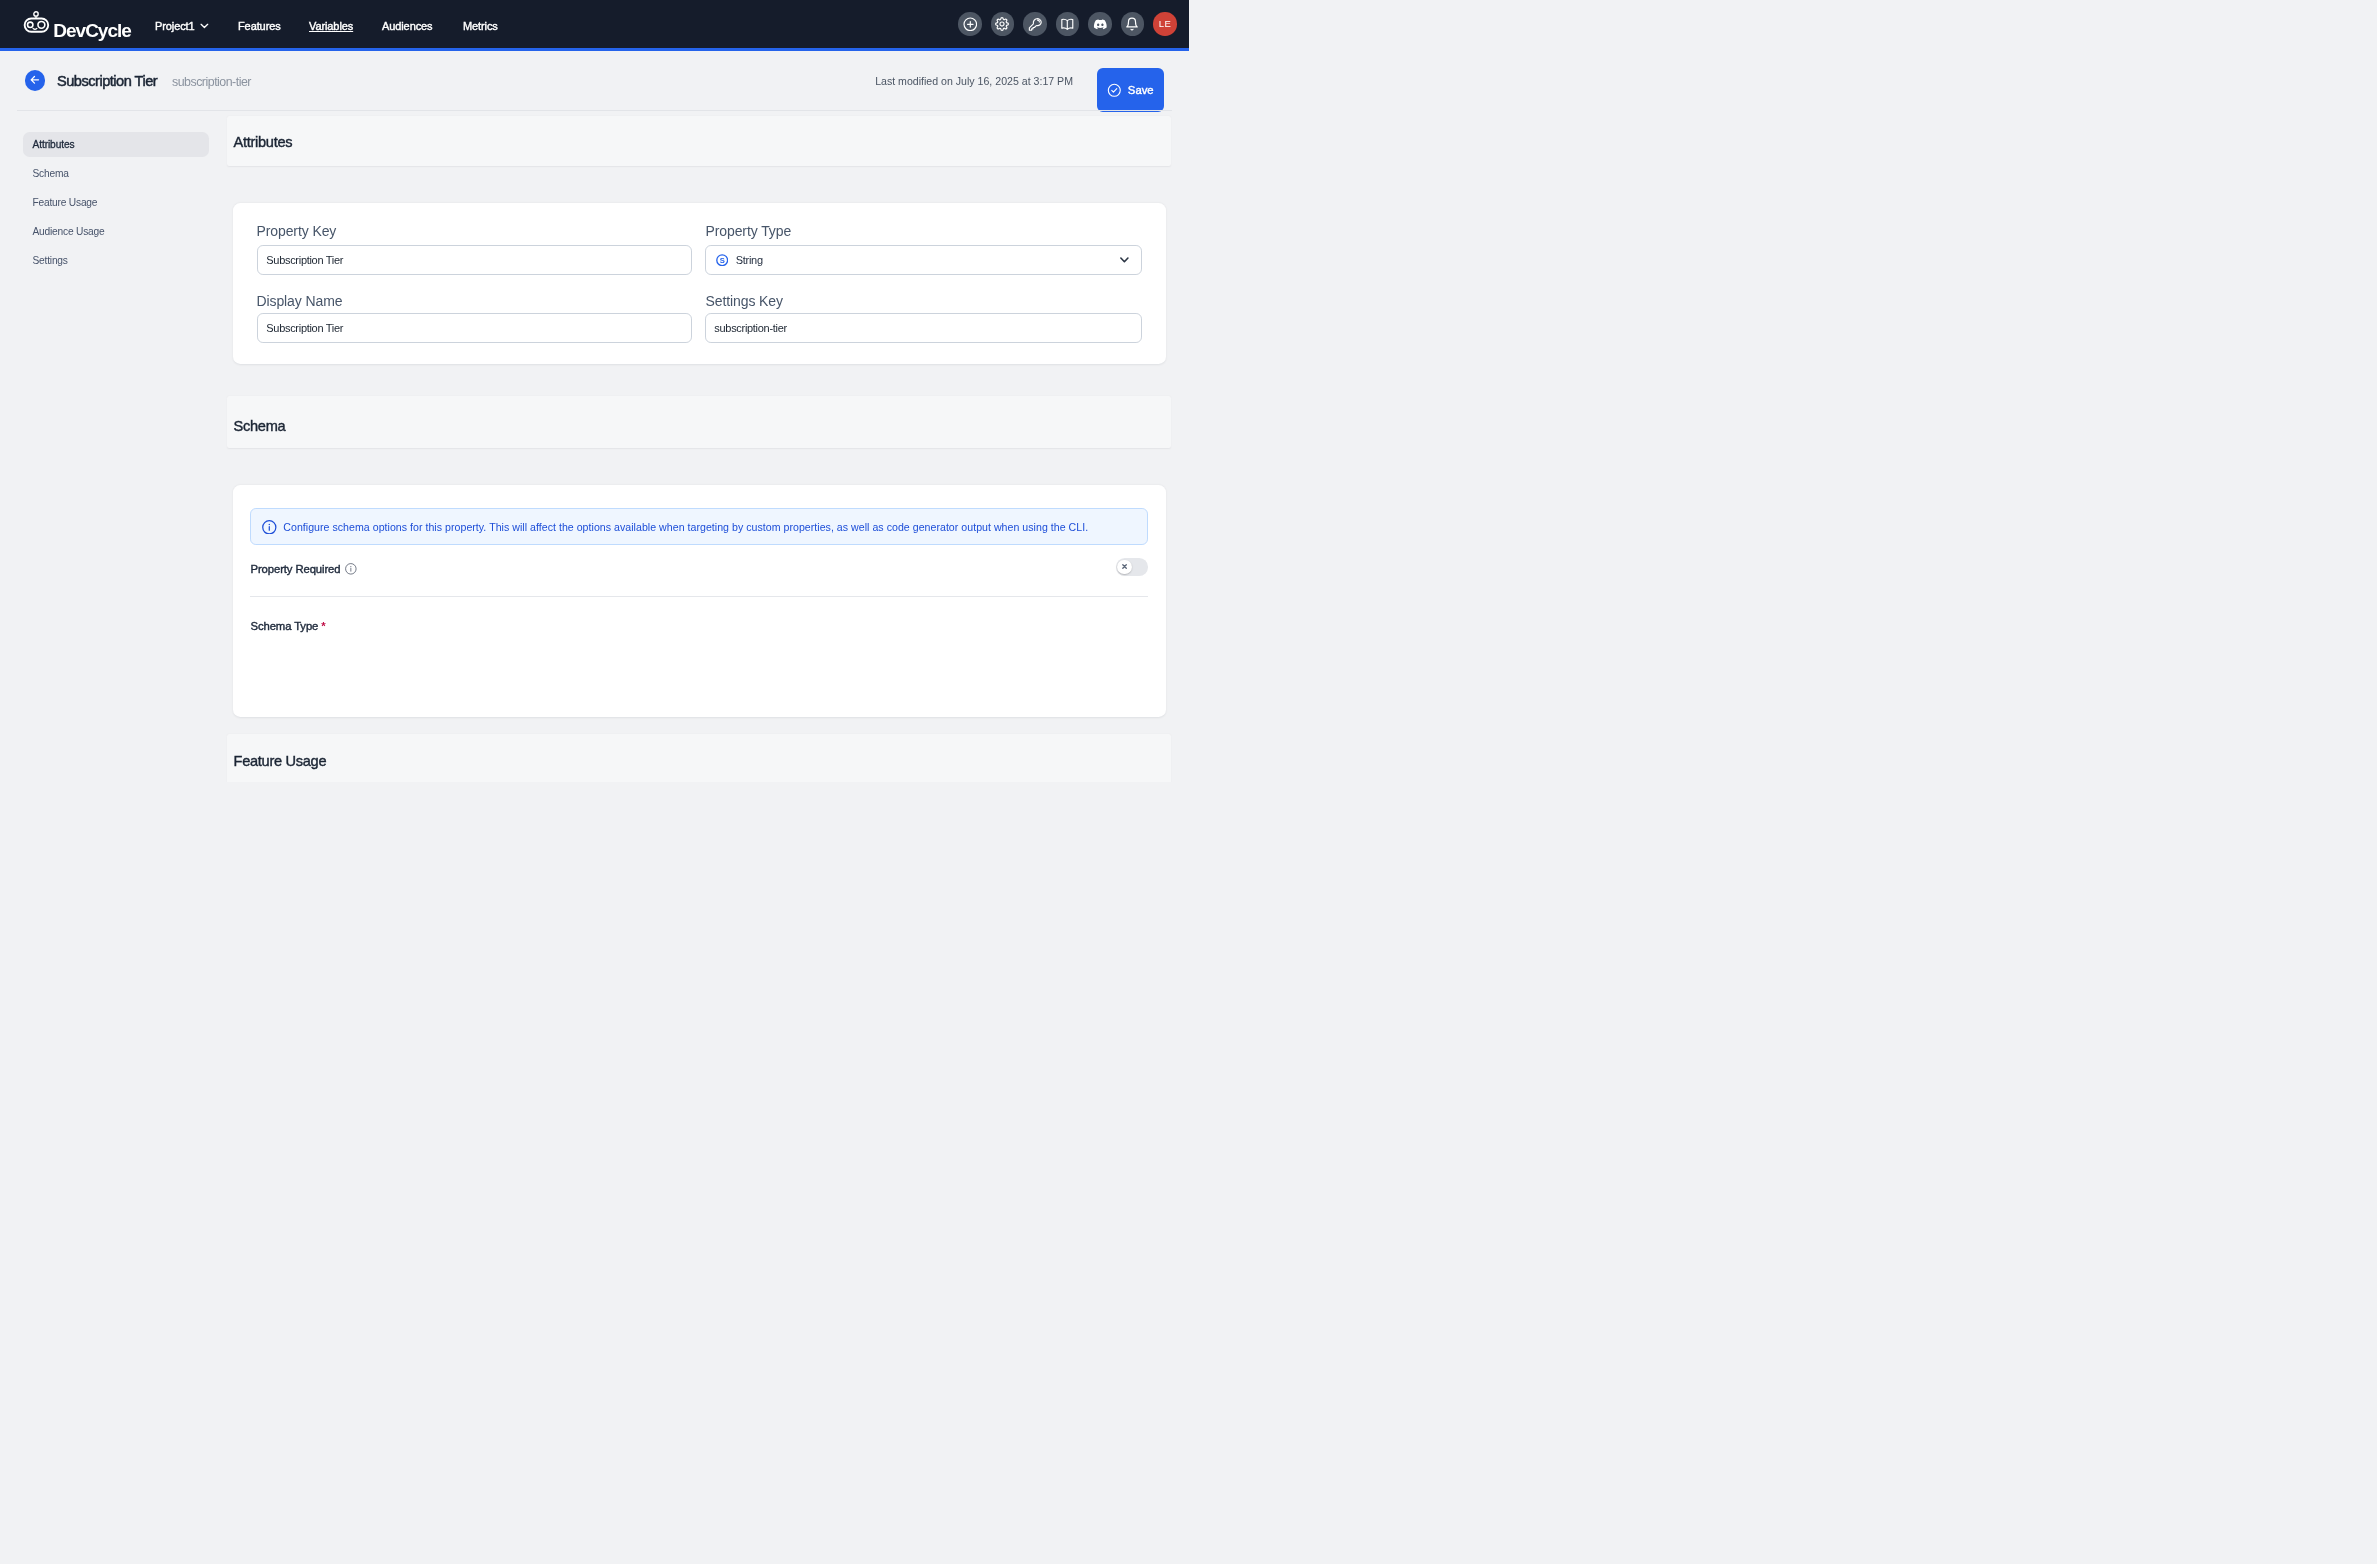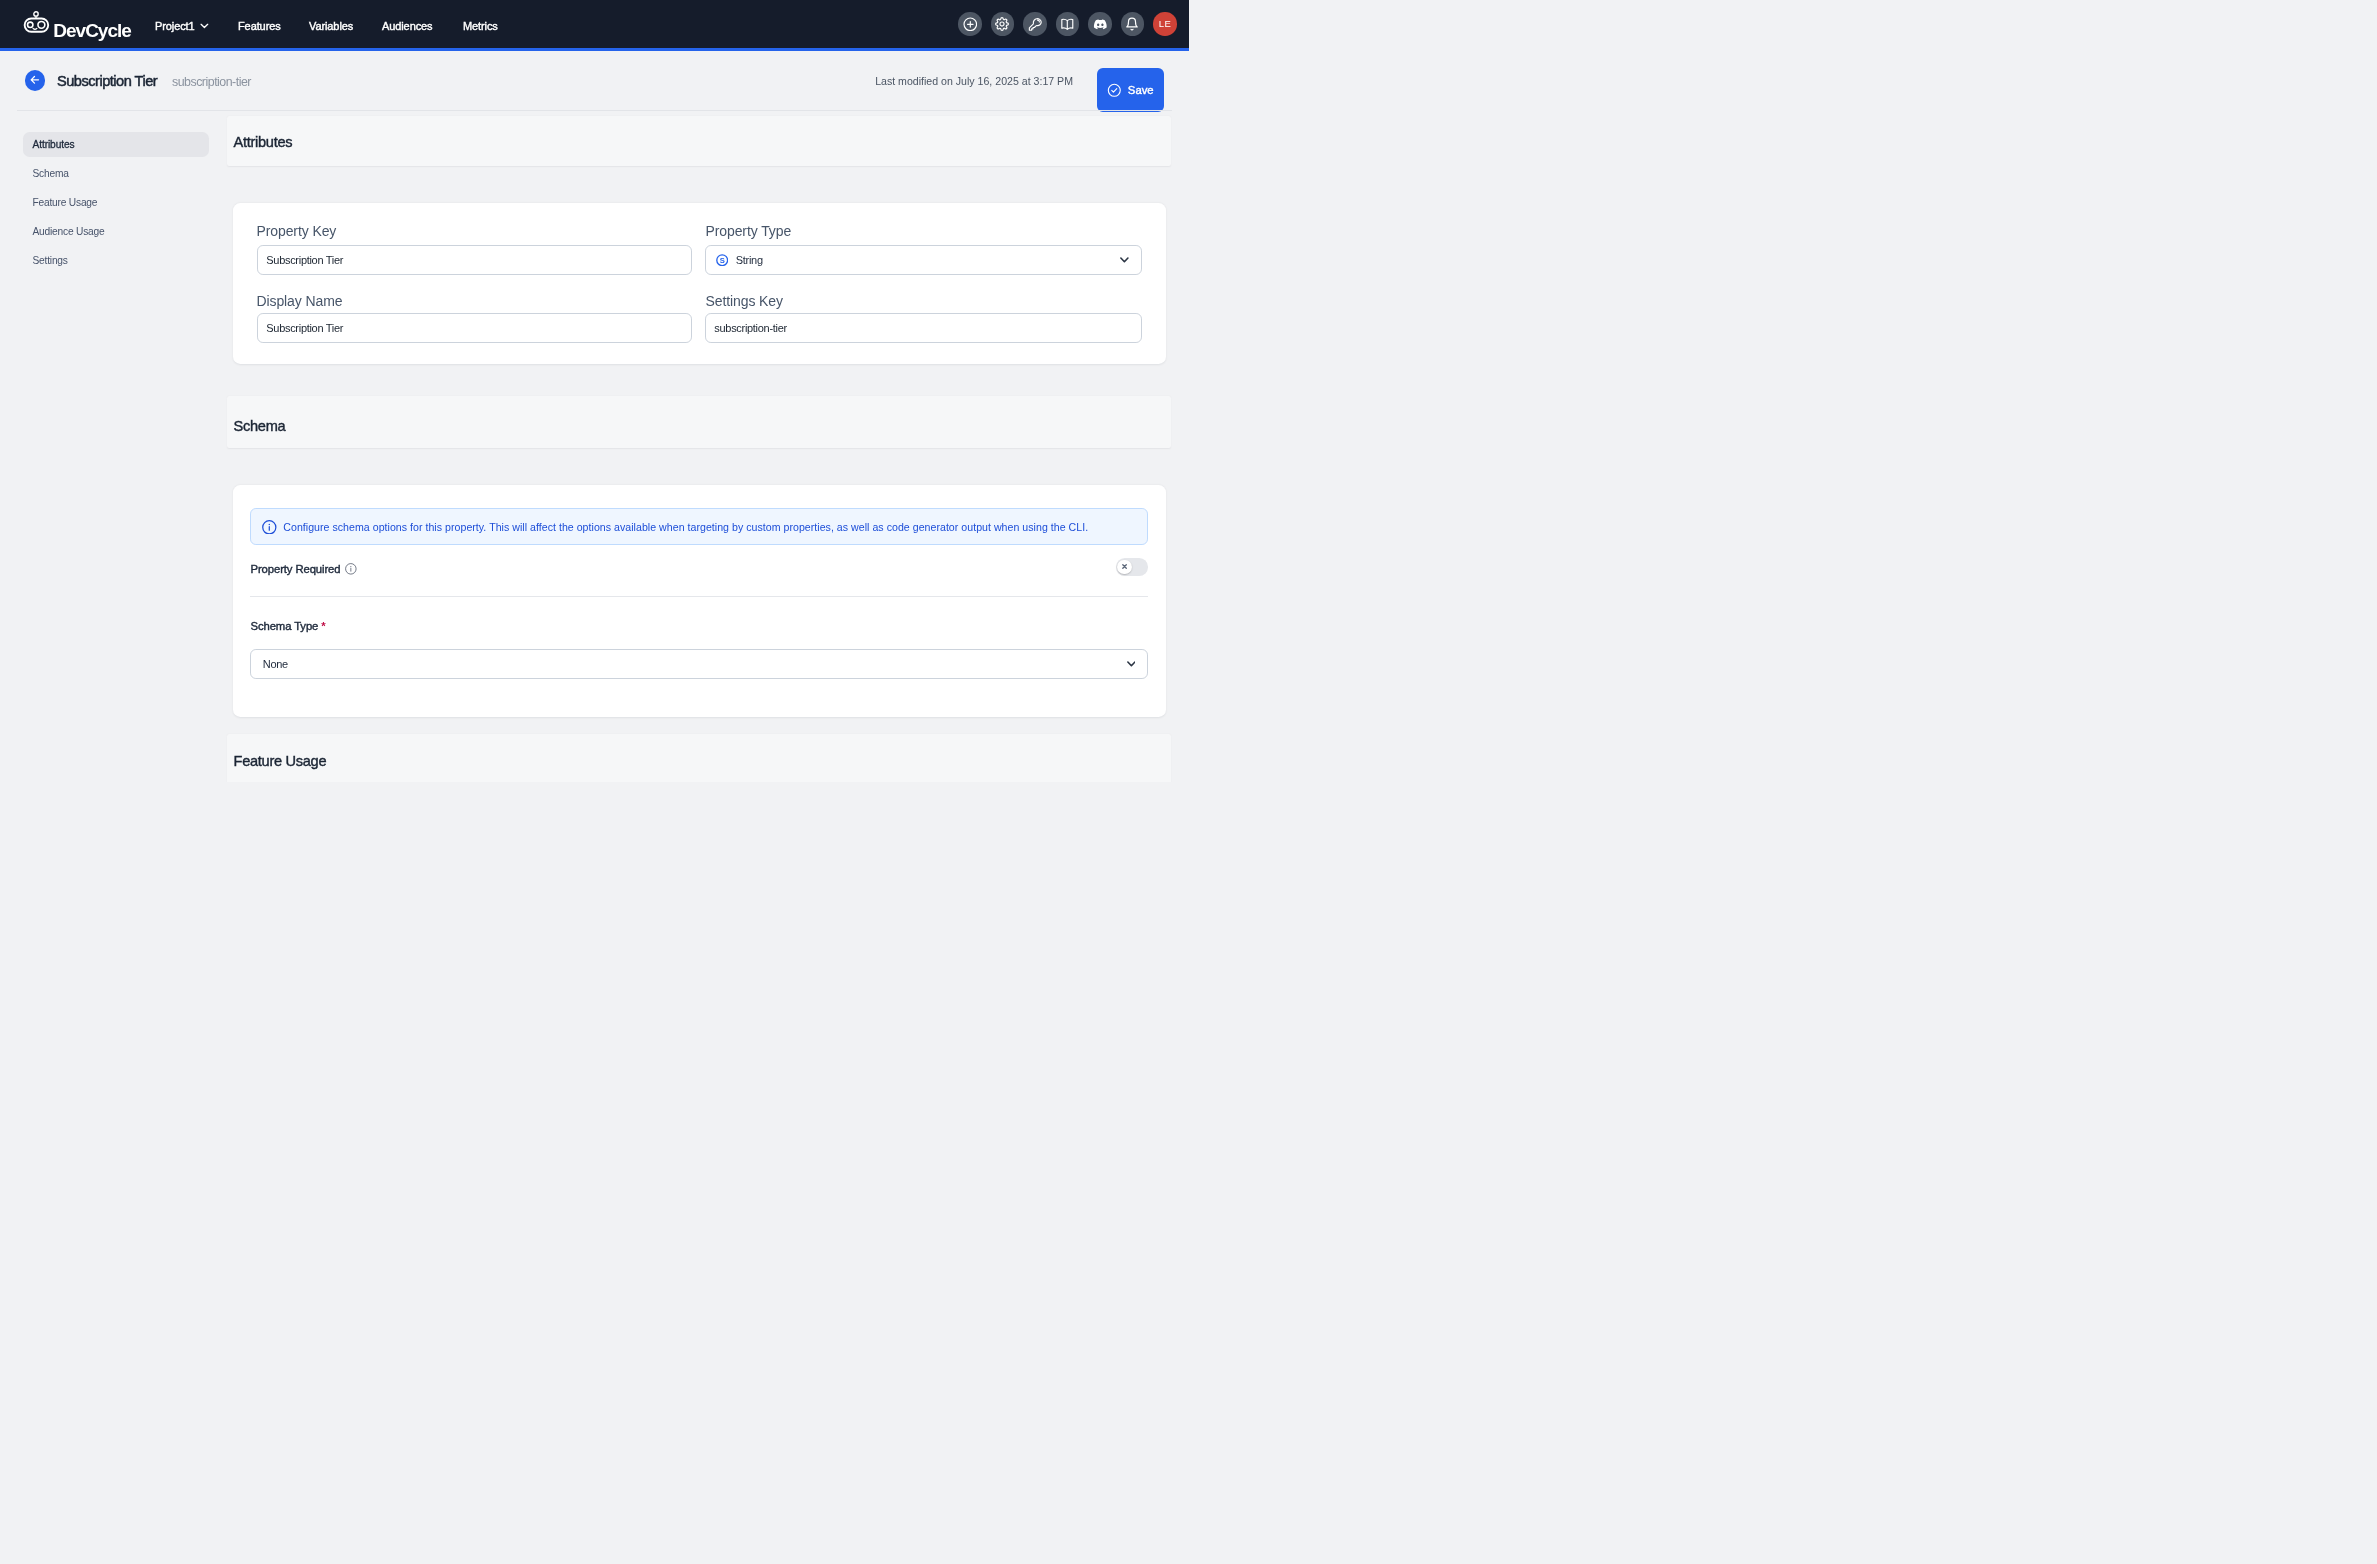--- a/index.html
+++ b/index.html
@@ -67,21 +67,21 @@
     <path d="M13.9 26.7 q2.5 1.9 5 0" stroke="#fff" stroke-width="1.8" stroke-linecap="round" fill="none"></path>
   </svg>
   <span class="wordmark">DevCycle</span>
 </div>
 <div class="navlink" style="left:155px;">Project1
   <svg width="8.8" height="5.9" viewBox="0 0 12 8" style="margin-left:5.9px;">
       <path d="M1.5 1.8 L6 6.2 L10.5 1.8" stroke="#fff" stroke-width="1.8" fill="none" stroke-linecap="round" stroke-linejoin="round"></path>
     </svg>
 </div>
 <div class="navlink" style="left:238px;">Features</div>
-<div class="navlink" style="left:309px;">Variables</div>
+<div class="navlink" style="left:309px;text-decoration:underline;">Variables</div>
 <div class="navlink" style="left:382px;">Audiences</div>
 <div class="navlink" style="left:463px;">Metrics</div>
 <div class="navicons">
   <div class="icirc">
       <svg width="14.6" height="14.6" viewBox="0 0 20 20" fill="none">
         <circle cx="10" cy="10" r="8.6" stroke="#fff" stroke-width="1.6"></circle>
         <path d="M10 6.2 V13.8 M6.2 10 H13.8" stroke="#fff" stroke-width="1.6" stroke-linecap="round"></path>
       </svg>
     </div>
   <div class="icirc">
@@ -177,25 +177,19 @@
     </div>
     <div class="toggle">
         <div class="knob">
       <svg width="5.1" height="5.1" viewBox="0 0 10 10">
             <path d="M1.6 1.6 L8.4 8.4 M8.4 1.6 L1.6 8.4" stroke="#5b6678" stroke-width="2.6" stroke-linecap="round"></path>
           </svg>
     </div>
       </div>
     <div class="c2divider"></div>
     <div class="stlabel">Schema Type <span class="ast">*</span></div>
-    <div class="fselect" style="left:17.6px; top:164px; width:898px; height:30px;">
-      <span style="margin-left:11.7px; color:#1e293b;">None</span>
-      <svg style="position:absolute; right:11.7px;" width="8.8" height="5.9" viewBox="0 0 12 8" fill="none">
-          <path d="M1.2 1.4 L6 6.4 L10.8 1.4" stroke="#2b3544" stroke-width="2.2" stroke-linecap="round" stroke-linejoin="round"></path>
-        </svg>
-    </div>
   </div>
 
   <div class="strip strip3" style="align-items:flex-start;">
       <span style="margin-top:17px;">Feature Usage</span>
     </div>
 </div>
 
 
 </body></html>

